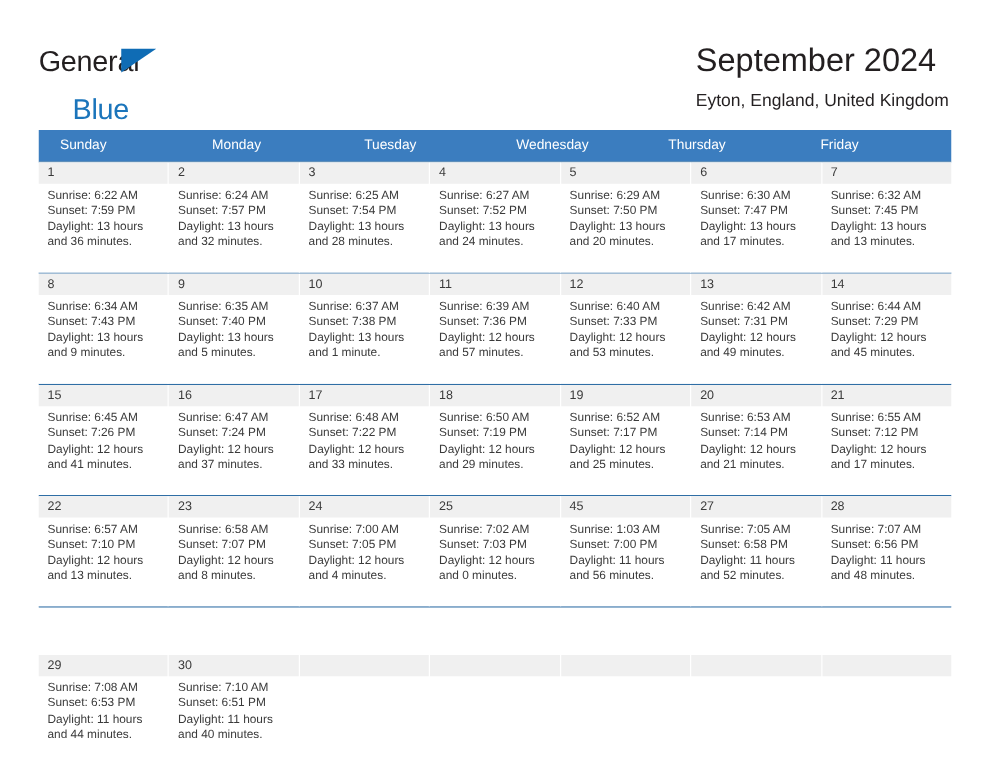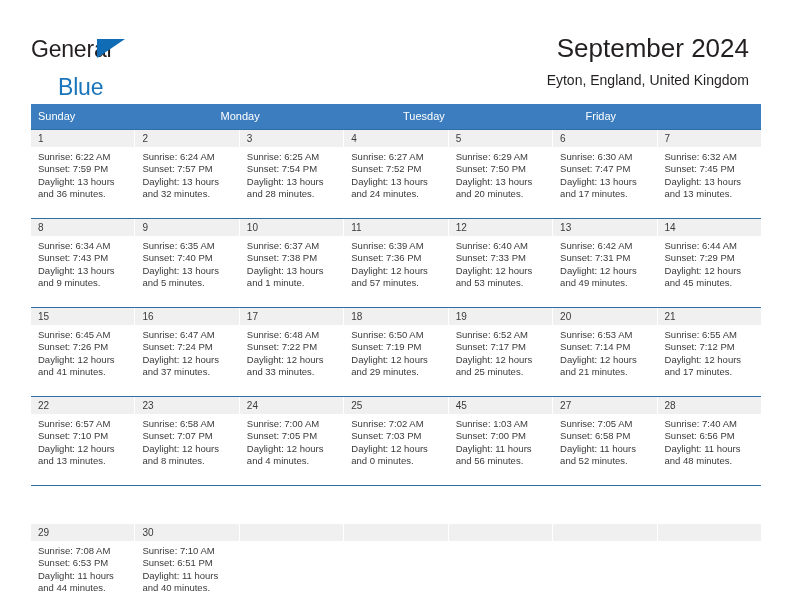--- a/index.html
+++ b/index.html
@@ -61,23 +61,22 @@
     top: 38px;
     font-size: 23px;
     letter-spacing: -0.2px;
     color: #1b75bb;
     line-height: 26px;
     white-space: nowrap;
   }
 
   .title-block {
     position: absolute;
-    right: 43px;
+    right: 33px;
     top: 32px;
-    text-align: right;
   }
   .cal-title {
     font-size: 26px;
     color: #231f20;
     line-height: 32px;
     white-space: nowrap;
     font-weight: normal;
     margin: 0;
   }
   .cal-subtitle {
@@ -96,21 +95,21 @@
     width: 730px;
   }
   .weekday-header {
     display: flex;
     width: 730px;
     background: #3b7dbf;
   }
   .weekday-cell {
     flex: 1 1 0;
     box-sizing: border-box;
-    padding: 5px 0 6px 7px;
+    padding: 5px 0 6px 17px;
     font-size: 11px;
     color: #ffffff;
     line-height: 14px;
     white-space: nowrap;
   }
 
   .week-row {
     display: flex;
     width: 730px;
     border-top: 1px solid #2f6ea5;
@@ -166,20 +165,22 @@
       <div class="cal-subtitle">Eyton, England, United Kingdom</div>
     </div>
 
   </div>
 
   <div class="calendar">
     <div class="weekday-header">
       <div class="weekday-cell">Sunday</div>
       <div class="weekday-cell">Monday</div>
       <div class="weekday-cell">Tuesday</div>
+      <div class="weekday-cell">Wednesday</div>
+      <div class="weekday-cell">Thursday</div>
       <div class="weekday-cell">Friday</div>
     </div>
 
     <div class="week-row">
       <div class="day-cell">
         <div class="day-number-band">1</div>
         <div class="day-info">
           <div>Sunrise: 6:22 AM</div>
           <div>Sunset: 7:59 PM</div>
           <div>Daylight: 13 hours</div>
@@ -425,21 +426,21 @@
         <div class="day-info">
           <div>Sunrise: 7:05 AM</div>
           <div>Sunset: 6:58 PM</div>
           <div>Daylight: 11 hours</div>
           <div>and 52 minutes.</div>
         </div>
       </div>
       <div class="day-cell">
         <div class="day-number-band">28</div>
         <div class="day-info">
-          <div>Sunrise: 7:40 AM</div>
+          <div>Sunrise: 7:07 AM</div>
           <div>Sunset: 6:56 PM</div>
           <div>Daylight: 11 hours</div>
           <div>and 48 minutes.</div>
         </div>
       </div>
     </div>
 
     <div class="week-row last">
       <div class="day-cell">
         <div class="day-number-band">29</div>

